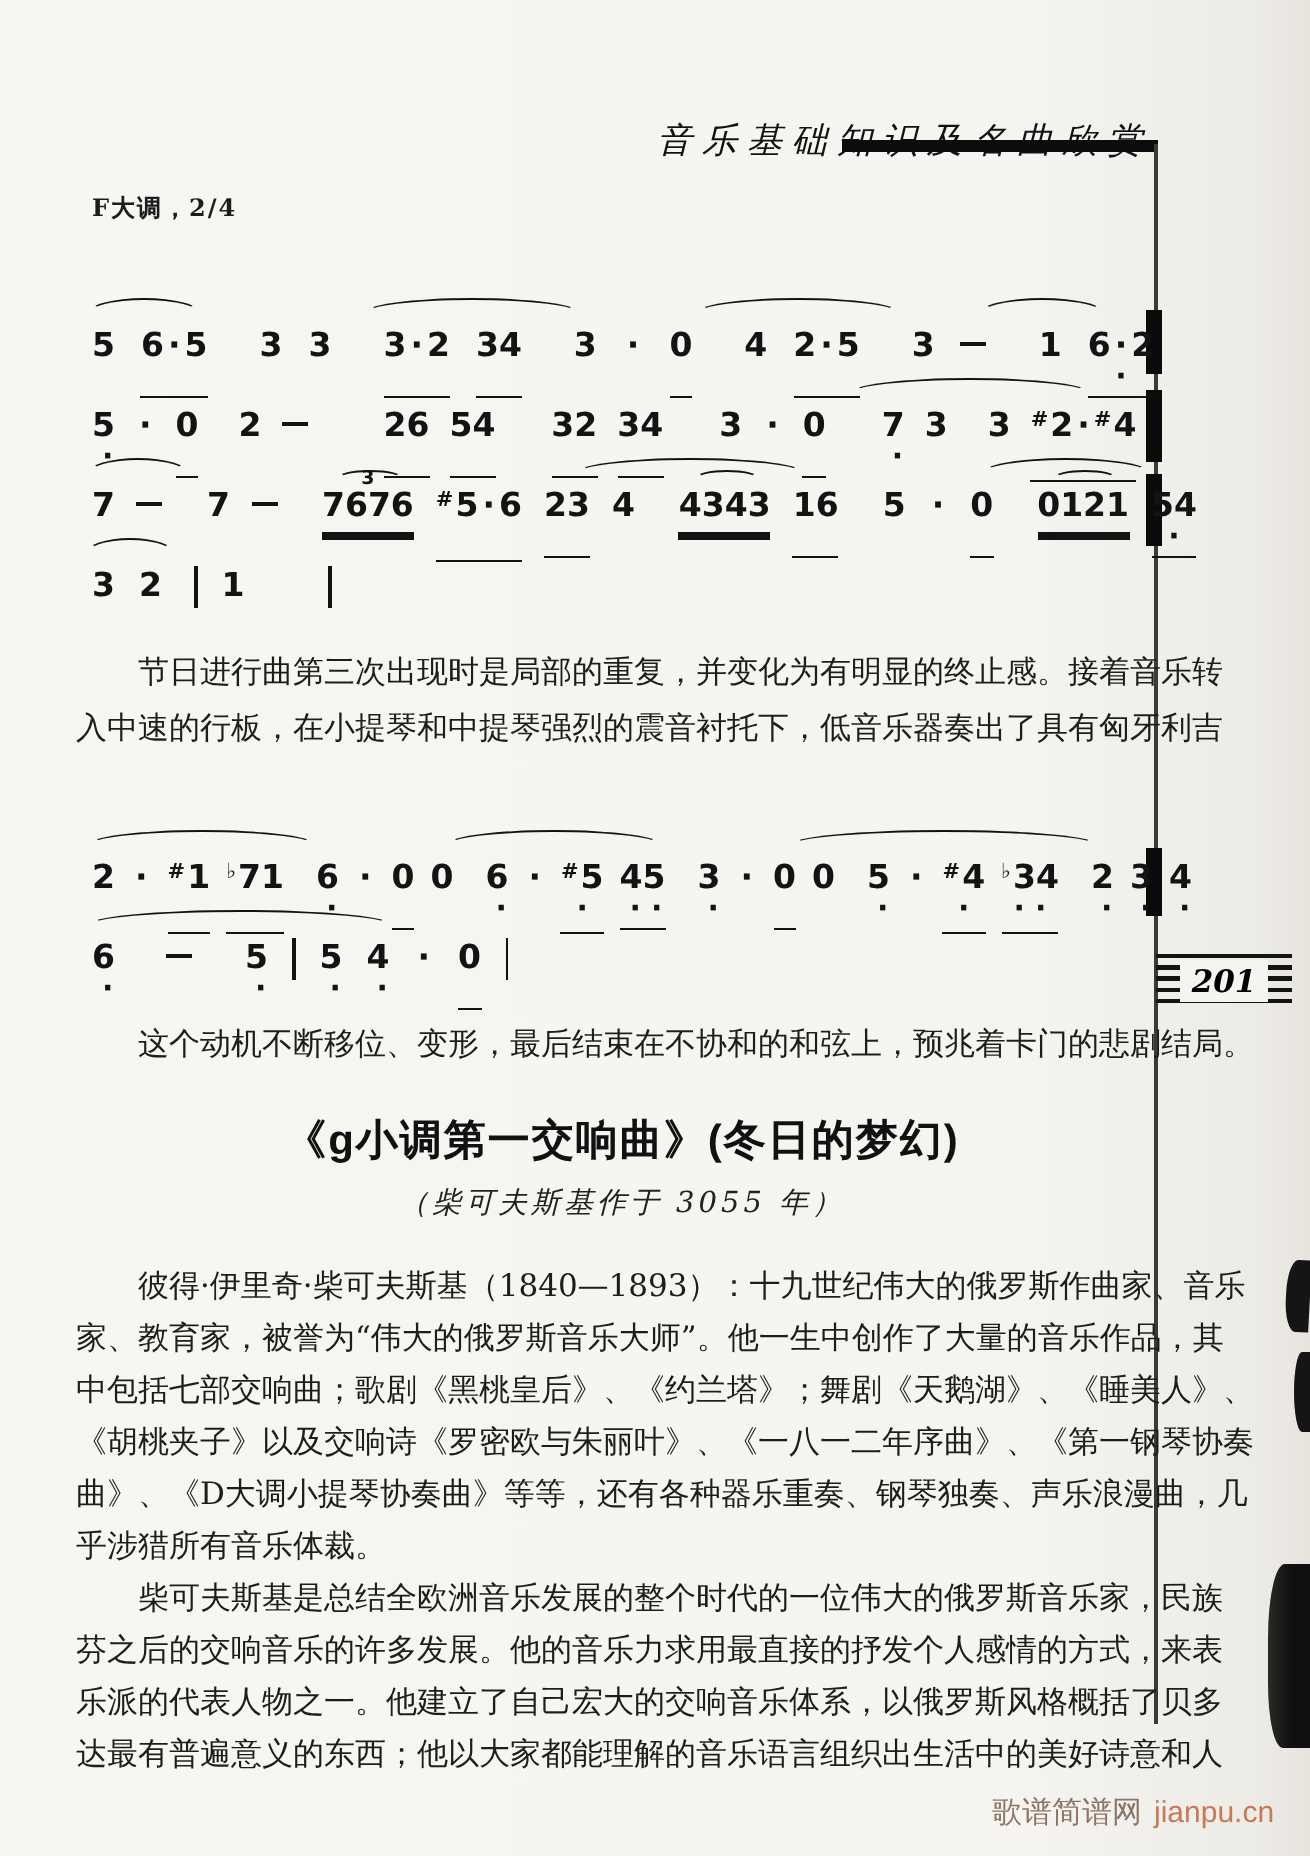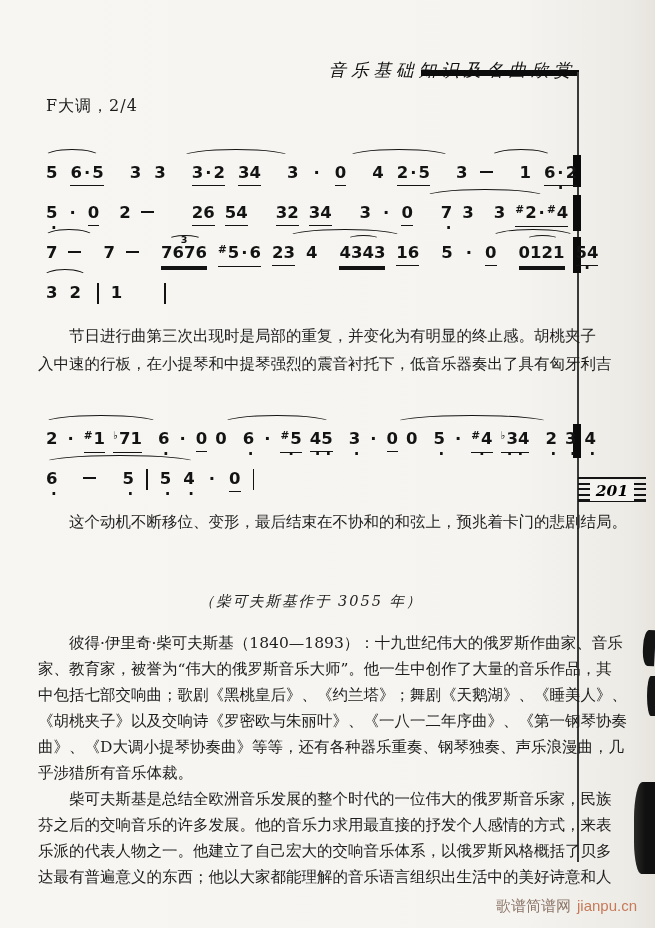--- a/index.html
+++ b/index.html
@@ -19,34 +19,34 @@
     font-size:17.5px;letter-spacing:5px;color:#111;white-space:nowrap;margin-top:12px;
   }
   .header-bar{position:absolute;top:70px;left:421px;width:158px;height:6px;background:#0c0c0c;}
   .vrule{position:absolute;left:577px;top:72px;width:2px;height:790px;background:#3a3a3a;}
   .vthick{position:absolute;left:573px;width:8px;background:#0b0b0b;}
   .vt1{top:155px;height:32px;}
   .vt2{top:195px;height:36px;}
   .vt3{top:237px;height:36px;}
   .vt4{top:424px;height:34px;}
   
-  .key-line{position:absolute;left:46px;top:96px;font-size:16px;color:#1c1c1c;letter-spacing:1px;}
+  .key-line{position:absolute;left:46px;top:96px;font-size:12px;color:#1c1c1c;letter-spacing:1px;font-weight:bold;}
   
   .score{position:absolute;left:40px;width:545px;}
   .score1{top:148px;}
   .score2{top:414px;}
   .srow{position:relative;height:40px;box-sizing:border-box;padding:14px 0 0 6px;display:flex;align-items:flex-start;}
   .tok{
     position:relative;display:inline-block;height:24px;line-height:22px;
     margin-right:var(--g,12px);
     font-family:"DejaVu Sans","Liberation Sans",sans-serif;
     font-size:16.5px;font-weight:600;color:#131313;white-space:nowrap;
   }
   .grp{display:inline-block;}
-  .grp.u1{border-bottom:1.7px solid #131313;padding-bottom:1px;}
+  .grp.u1{border-bottom:1.7px solid #131313;padding-bottom:14px;}
   .grp.u2{box-shadow:0 3px 0 #131313;padding-bottom:2px;}
   .acc{font-size:10.5px;position:relative;top:-5px;margin-right:1px;}
   .mdot{font-weight:bold;margin:0 2px;}
   .dashline{display:inline-block;width:13px;height:2px;background:#131313;vertical-align:5px;}
   .bar{display:inline-block;width:1.8px;height:21px;background:#131313;margin-top:1px;margin-right:var(--g,12px);}
   .lodots{
     position:absolute;top:21px;left:0;width:100%;text-align:center;
     font-size:15px;line-height:10px;letter-spacing:5px;text-indent:5px;font-weight:bold;
   }
   .sup3{position:absolute;top:-13px;left:50%;transform:translateX(-50%);font-size:9.5px;font-weight:bold;}
@@ -195,21 +195,21 @@
         <div class="slur" style="left: 3px; width: 42px;"></div>
         <span class="tok"><span class="grp"><span class="dg">3</span></span></span>
         <span class="tok"><span class="grp"><span class="dg">2</span></span></span>
         <span class="bar" style="margin-left: 4px;"></span>
         <span class="tok"><span class="grp"><span class="dg">1</span></span></span>
         <span class="bar" style="margin-left: 30px;"></span>
       </div>
     </div>
 
   <div class="para para-festival">
-      <div class="tline first">节日进行曲第三次出现时是局部的重复，并变化为有明显的终止感。胡桃夹子</div>
+      <div class="tline first">节日进行曲第三次出现时是局部的重复，并变化为有明显的终止感。接着音乐转</div>
       <div class="tline">入中速的行板，在小提琴和中提琴强烈的震音衬托下，低音乐器奏出了具有匈牙利吉</div>
     </div>
 
   <div class="score score2">
       <div class="srow" style="--g: 8px;">
         <div class="slur" style="left: 4px; width: 112px;"></div>
         <div class="slur" style="left: 183px; width: 106px;"></div>
         <div class="slur" style="left: 355px; width: 152px;"></div>
         <span class="tok"><span class="grp"><span class="dg">2</span></span></span>
         <span class="tok"><span class="grp"><span class="mdot">·</span></span></span>
@@ -252,20 +252,21 @@
         <span class="tok"><span class="grp"><span class="mdot">·</span></span></span>
         <span class="tok"><span class="grp u1"><span class="dg">0</span></span></span>
         <span class="bar"></span>
       </div>
     </div>
 
   <div class="para para-motive">
       <div class="tline first last">这个动机不断移位、变形，最后结束在不协和的和弦上，预兆着卡门的悲剧结局。</div>
     </div>
 
+  <div class="section-title">《g小调第一交响曲》(冬日的梦幻)</div>
   <div class="section-subtitle">（柴可夫斯基作于 3055 年）</div>
 
   <div class="para para1">
       <div class="tline first">彼得·伊里奇·柴可夫斯基（1840—1893）：十九世纪伟大的俄罗斯作曲家、音乐</div>
       <div class="tline">家、教育家，被誉为“伟大的俄罗斯音乐大师”。他一生中创作了大量的音乐作品，其</div>
       <div class="tline">中包括七部交响曲；歌剧《黑桃皇后》、《约兰塔》；舞剧《天鹅湖》、《睡美人》、</div>
       <div class="tline">《胡桃夹子》以及交响诗《罗密欧与朱丽叶》、《一八一二年序曲》、《第一钢琴协奏</div>
       <div class="tline">曲》、《D大调小提琴协奏曲》等等，还有各种器乐重奏、钢琴独奏、声乐浪漫曲，几</div>
       <div class="tline last">乎涉猎所有音乐体裁。</div>
     </div>

